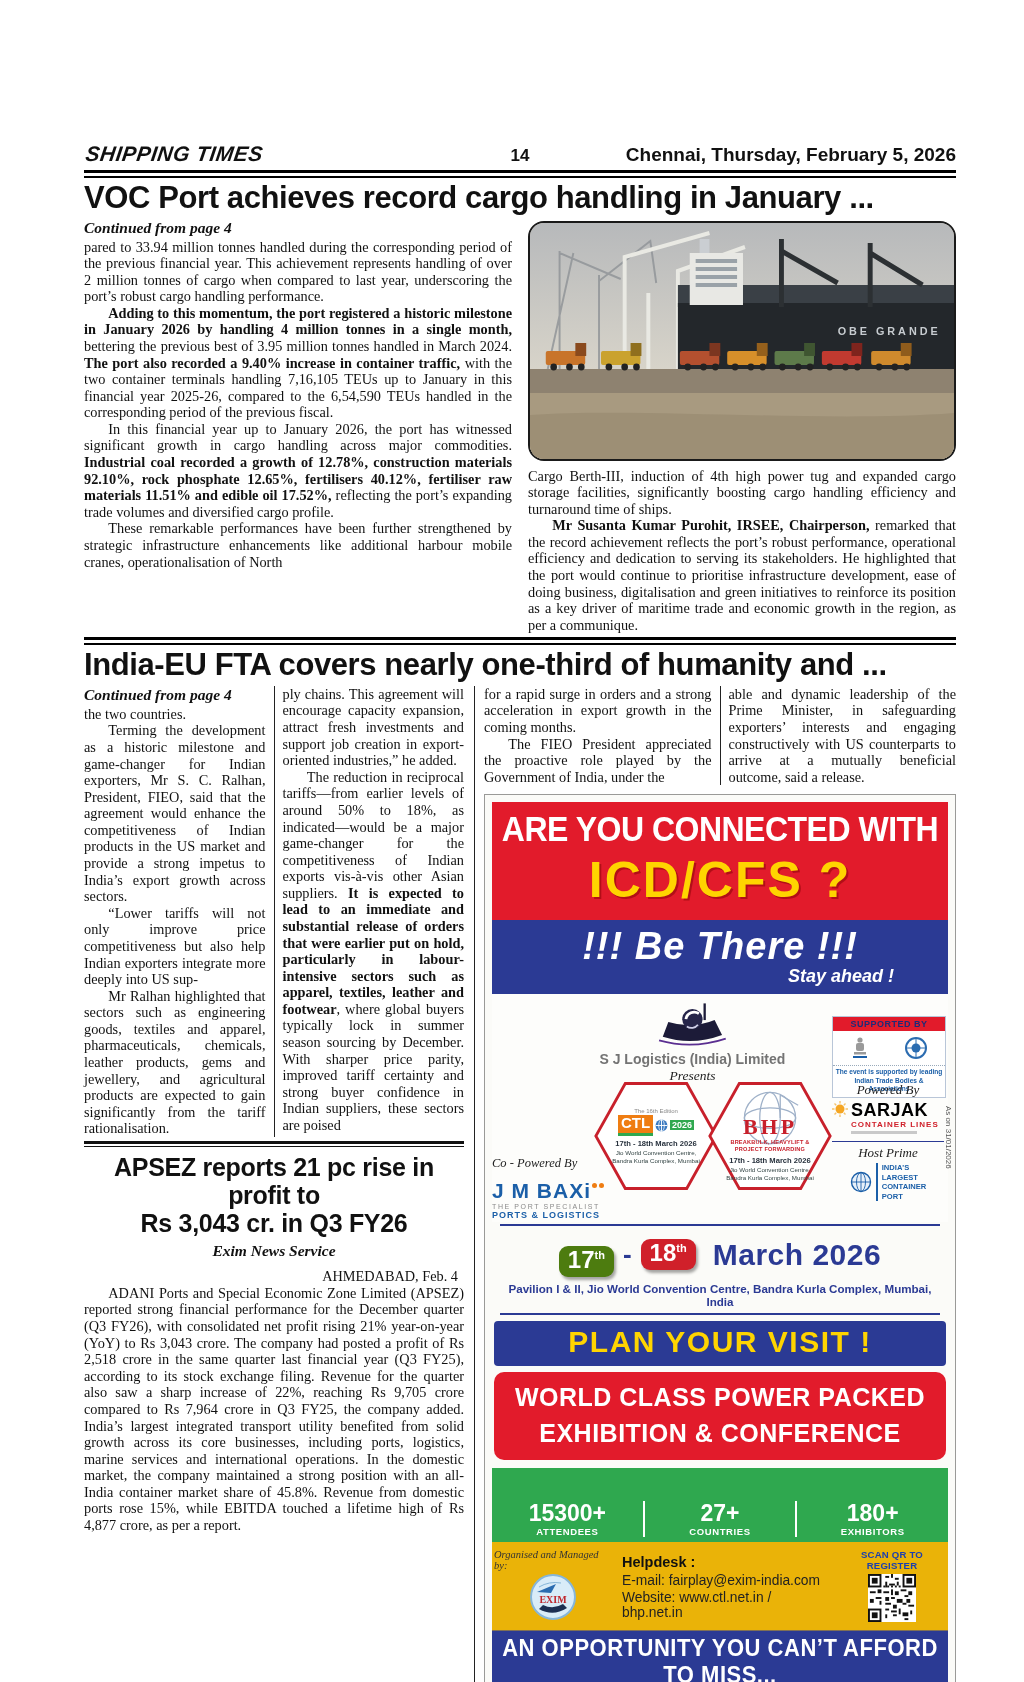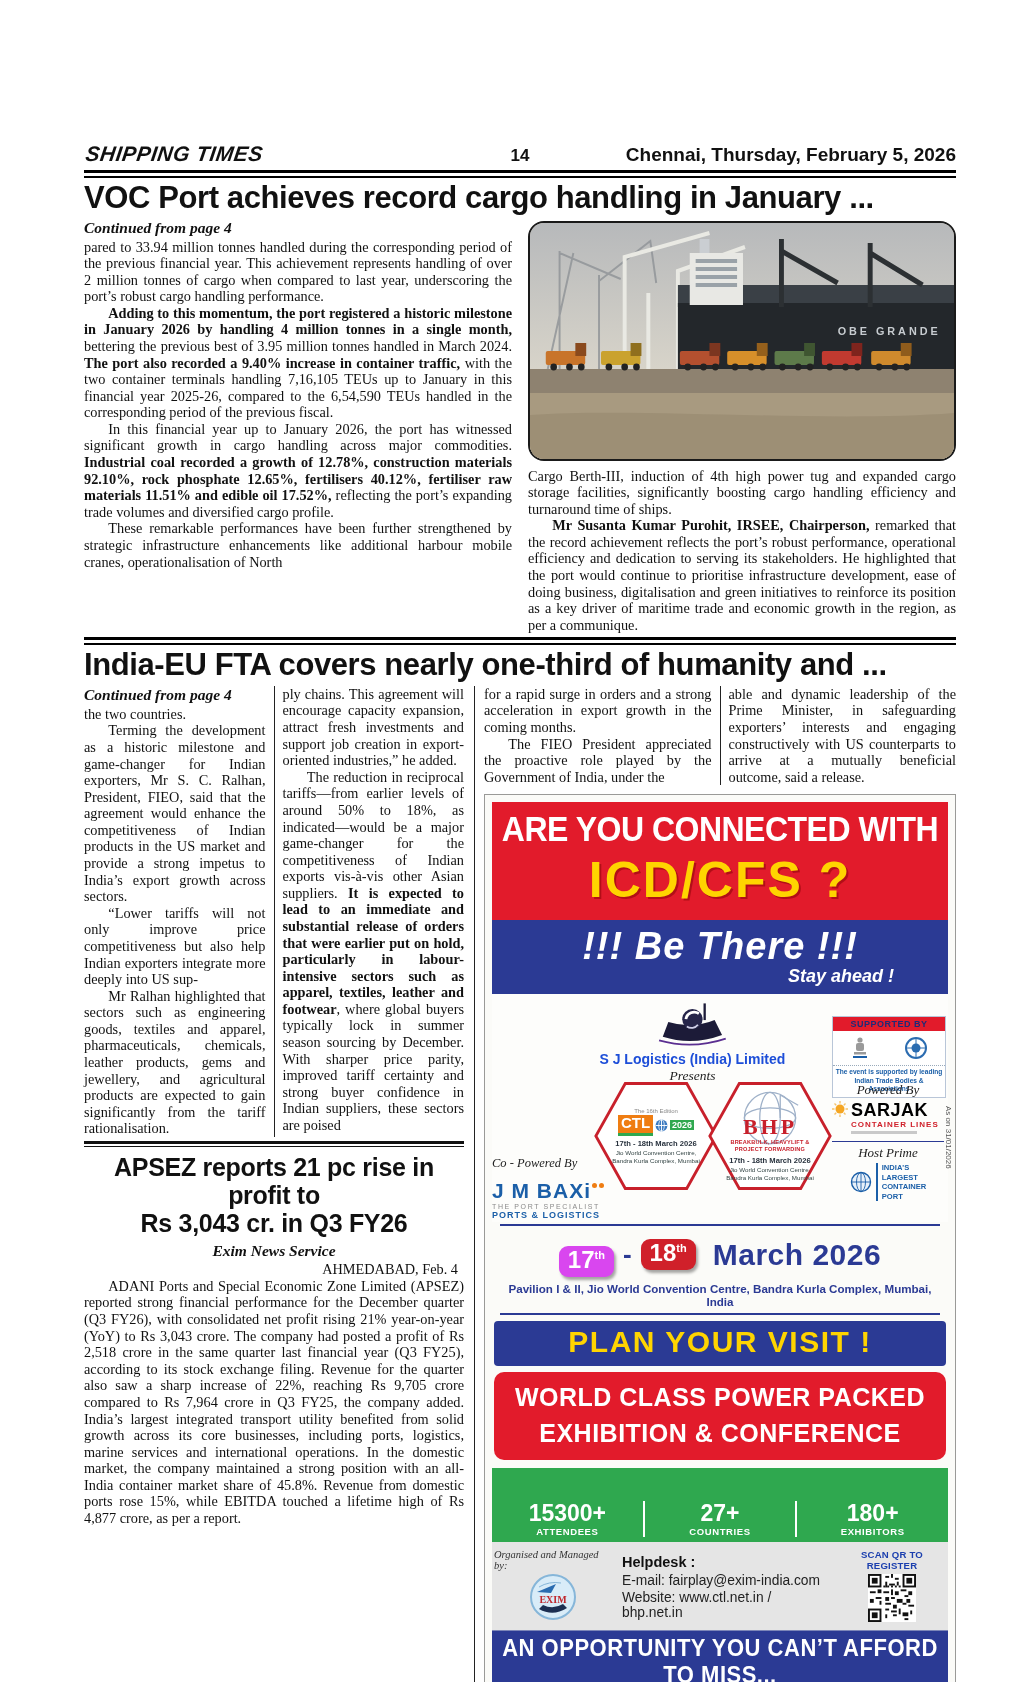--- a/index.html
+++ b/index.html
@@ -37,37 +37,37 @@
   .lower-right{border-left:1px solid #222;padding-left:9px;min-width:0;}
   .cols2{display:flex;}
   .cols2 .c{flex:1;min-width:0;padding:0 8px;}
   .cols2 .c:first-child{padding-left:0;}
   .cols2 .c:last-child{padding-right:0;}
   .cols2 .c + .c{border-left:1px solid #222;}
 
   
   .apsez-h{font-family:"Liberation Sans","DejaVu Sans",sans-serif;font-weight:bold;
            font-size:25px;text-align:center;line-height:1.12;margin:6px 0 5px;letter-spacing:-.3px;}
-  .byline{text-align:center;font-weight:bold;font-style:italic;font-size:15.5px;margin-bottom:1px;}
+  .byline{text-align:center;font-weight:bold;font-style:italic;font-size:15.5px;margin-bottom:8px;}
   .dateline{text-align:right;font-size:14.3px;padding-right:6px;}
 
   
   .ad{margin-top:9px;border:1px solid #9a9a98;background:#fbfbf8;padding:7px;
       font-family:"Liberation Sans","DejaVu Sans",sans-serif;}
   .ad-red{background:#e21b2b;color:#fff;text-align:center;padding:9px 4px 11px;}
   .ad-red .l1{font-size:32px;font-weight:900;letter-spacing:-.5px;transform:scaleY(1.12);}
   .ad-red .l2{font-size:50px;font-weight:900;color:#ffd400;letter-spacing:2px;margin-top:3px;
               text-shadow:2px 2px 0 rgba(120,0,0,.45);}
   .ad-blue{background:#2b3a94;color:#fff;padding:5px 10px 7px;}
   .bethere{font-size:38px;font-weight:900;font-style:italic;text-align:center;letter-spacing:1px;}
   .stay{font-size:18px;font-weight:bold;font-style:italic;text-align:right;padding-right:44px;margin-top:-2px;}
 
   .logos{position:relative;height:228px;background:#fdfdfb;}
   .sj{position:absolute;left:50%;top:2px;transform:translateX(-62%);text-align:center;width:230px;}
-  .sj-name{color:#1d4ed8;font-weight:bold;font-size:14px;margin-top:1px;}
+  .sj-name{color:#737373;font-weight:bold;font-size:14px;margin-top:1px;}
   .sj-presents{font-family:"Liberation Serif",serif;font-style:italic;font-size:13.5px;color:#222;margin-top:1px;}
   .supported{position:absolute;right:2px;top:22px;width:112px;border:1px solid #b9c6d8;background:#fff;}
   .sup-head{background:#e21b2b;color:#1d2b78;font-weight:900;font-size:9px;text-align:center;padding:2px 0;letter-spacing:.5px;}
   .sup-body{display:flex;justify-content:space-around;align-items:center;height:34px;border-bottom:1px dotted #9ab;}
   .sup-note{color:#1b5fa8;font-size:6.6px;font-weight:bold;text-align:center;line-height:1.3;padding:2px 2px 3px;}
 
   .hexes{position:absolute;left:100px;top:84px;display:flex;}
   .hex{position:relative;width:128px;height:116px;}
   .hex + .hex{margin-left:-14px;}
   .hexsvg{position:absolute;inset:0;width:100%;height:100%;}
@@ -102,38 +102,38 @@
   .host-row{display:flex;gap:4px;align-items:center;margin-top:2px;justify-content:center;}
   .host-text{border-left:2px solid #1b5fa8;padding-left:4px;color:#1b5fa8;font-weight:900;
              font-size:7.6px;line-height:1.25;text-align:left;}
   .ason{position:absolute;right:-5px;top:112px;writing-mode:vertical-rl;font-size:8px;color:#555;}
 
   .dateband{margin:2px 8px 4px;border-top:2px solid #2b3a94;border-bottom:2px solid #2b3a94;
             padding:6px 0 5px;text-align:center;}
   .drow{display:flex;justify-content:center;align-items:center;gap:9px;}
   .chip{color:#fff;font-weight:900;font-size:24px;padding:0 9px 3px;border-radius:9px;line-height:1.15;
         box-shadow:2px 3px 3px rgba(0,0,0,.35);}
-  .chip.blue{background:#d946ef;margin-top:14px;}
+  .chip.blue{background:#4d7c0f;margin-top:14px;}
   .chip.red{background:#d0202a;}
   .chip sup{font-size:11px;}
   .dash{color:#2b3a94;font-weight:900;font-size:26px;}
   .month{color:#2b3a94;font-weight:900;font-size:30px;margin-left:8px;letter-spacing:.5px;}
   .venue{color:#2b3a94;font-weight:bold;font-size:11.6px;margin-top:5px;}
 
   .plan{background:#2b3a94;color:#ffd400;font-weight:900;font-size:30px;text-align:center;
         border-radius:4px;padding:4px 0 7px;margin:6px 2px;letter-spacing:1.5px;}
   .world{background:#e21b2b;color:#fff;font-weight:900;text-align:center;border-radius:10px;
          padding:7px 0 9px;margin:0 2px 8px;font-size:25px;line-height:1.45;letter-spacing:.5px;}
   .stats{background:#2fa84f;display:flex;color:#fff;text-align:center;padding:4px 0 5px;}
   .stat{flex:1;margin-top:29px;}
   .stat + .stat{border-left:2px solid #fff;}
   .stat .v{font-size:23px;font-weight:900;line-height:1.05;}
   .stat .l{font-size:9.5px;font-weight:bold;letter-spacing:.6px;}
 
-  .help{display:flex;align-items:center;gap:10px;padding:7px 2px 6px;background:#e5e5e5;}
+  .help{display:flex;align-items:center;gap:10px;padding:7px 2px 6px;background:#eab308;}
   .org-block{width:118px;text-align:center;}
   .org{font-family:"Liberation Serif",serif;font-style:italic;font-size:10.5px;color:#333;margin-bottom:2px;text-align:left;}
   .hd{flex:1;}
   .hd .t{font-weight:bold;font-size:14.5px;margin-bottom:3px;}
   .hd .e,.hd .w{font-size:13.8px;color:#222;margin-top:2px;}
   .scanb{width:108px;text-align:center;}
   .scan{color:#1b3fae;font-weight:900;font-size:9.6px;margin-bottom:3px;letter-spacing:.2px;}
   .ad-bottom{background:#2b3a94;color:#fff;font-weight:900;font-size:22px;text-align:center;
              padding:4px 0 6px;letter-spacing:.5px;transform:scaleY(1.05);}
 </style>

